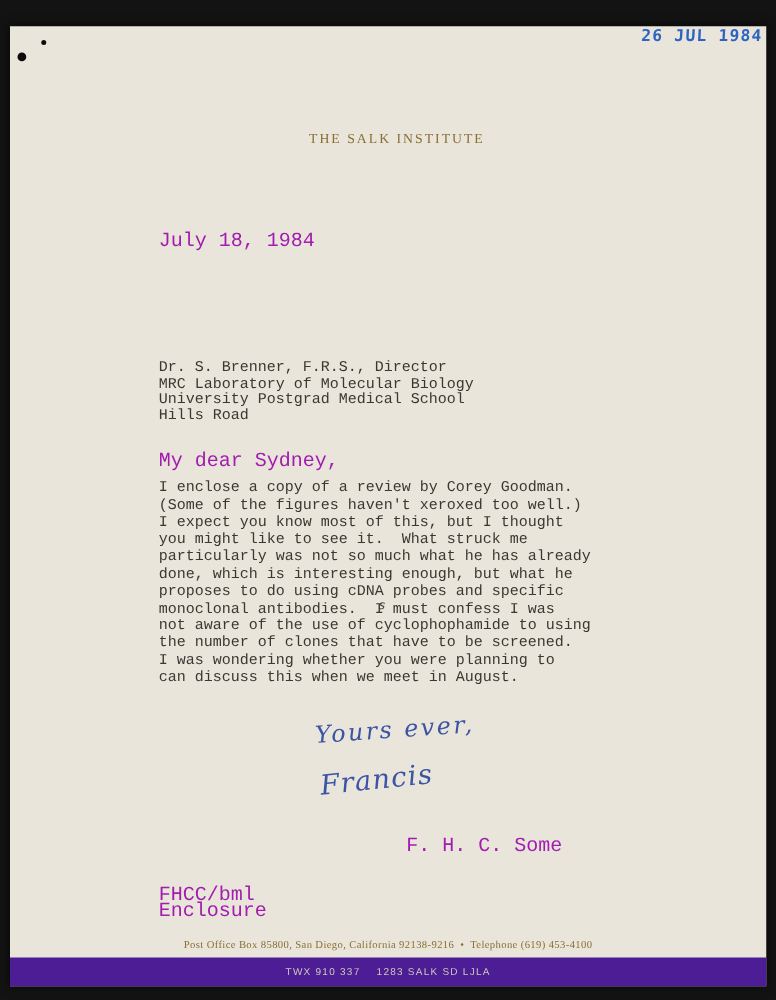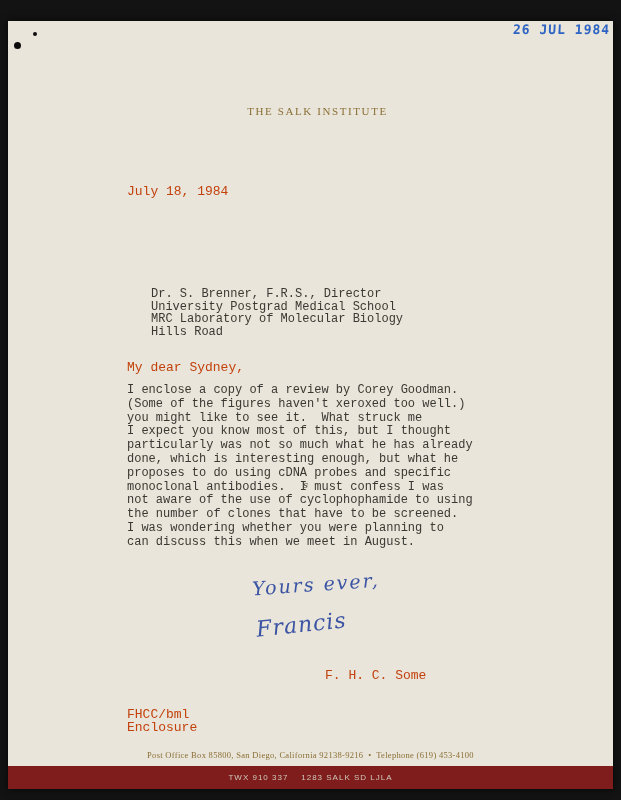--- a/index.html
+++ b/index.html
@@ -11,23 +11,23 @@
     background:#131313; overflow:hidden;
   }
 
   #paper {
     position:absolute; left:8px; top:21px; width:605px; height:768px;
     background:#e9e5da;
     box-shadow:0 0 8px rgba(0,0,0,.7);
   }
 
   .typed {
-    position:absolute; color:#c2410c;
+    position:absolute; color:#a21caf;
     font-family:"Liberation Mono", monospace;
-    font-size:13px; white-space:pre;
+    font-size:16px; white-space:pre;
   }
 
   .ink-dot { position:absolute; background:#0c0c0c; border-radius:50%; }
   #dot-large { left:6px; top:21px; width:7px; height:7px; }
   #dot-small { left:25px; top:11px; width:4px; height:4px; }
 
   #stamp {
     position:absolute; left:505px; top:1px; width:100px;
     color:#2d63c2; font-family:"DejaVu Sans Mono", monospace;
     font-weight:bold; font-size:13px; letter-spacing:1px; white-space:pre;
@@ -37,21 +37,21 @@
   #letterhead {
     position:absolute; left:0; top:84px; width:619px;
     text-align:center; color:#8a6f35;
     font-family:"Liberation Serif", serif;
     font-size:11px; letter-spacing:1.6px;
   }
 
   #date-line   { left:119px; top:163px; }
 
   #recipient   { position:absolute; left:119px; top:266px; }
-  #recipient .line { height:12.6px;margin-left:24px; }
+  #recipient .line { height:12.6px; }
   .line { color:#3a3833; font-family:"Liberation Mono", monospace; font-size:12px; white-space:pre; }
 
   #salutation  { left:119px; top:339px; }
 
   #body-text   { position:absolute; left:119px; top:362px; }
   #body-text .line { height:13.8px; }
 
   #correction {
     position:absolute; left:295px; top:458px;
     color:#46423a; font-size:10px;
@@ -71,21 +71,21 @@
 
   #footer-address {
     position:absolute; left:0; top:729px; width:605px;
     text-align:center; color:#8a6f35;
     font-family:"Liberation Serif", serif; font-size:8.5px;
     letter-spacing:.3px; white-space:pre;
   }
 
   #footer-strip {
     position:absolute; left:0; top:745px; width:605px; height:23px;
-    background:#7f1d1d; display:flex; align-items:center; justify-content:center;
+    background:#4c1d95; display:flex; align-items:center; justify-content:center;
   }
   #footer-twx {
     color:#cfc8ba; font-family:"Liberation Sans", sans-serif;
     font-size:8px; letter-spacing:1px; white-space:pre;
   }
 </style>
 </head>
 <body>
 
 <div id="scan">
@@ -95,32 +95,32 @@
     <div id="dot-small" class="ink-dot"></div>
 
     <div id="stamp">26 JUL 1984</div>
 
     <div id="letterhead">THE SALK INSTITUTE</div>
 
     <div id="date-line" class="typed">July 18, 1984</div>
 
     <div id="recipient">
         <div class="line">Dr. S. Brenner, F.R.S., Director</div>
+        <div class="line">MRC Laboratory of Molecular Biology</div>
         <div class="line">University Postgrad Medical School</div>
-        <div class="line">MRC Laboratory of Molecular Biology</div>
         <div class="line">Hills Road</div>
       </div>
 
     <div id="salutation" class="typed">My dear Sydney,</div>
 
     <div id="body-text">
         <div class="line">I enclose a copy of a review by Corey Goodman.</div>
         <div class="line">(Some of the figures haven't xeroxed too well.)</div>
+        <div class="line">I expect you know most of this, but I thought</div>
         <div class="line">you might like to see it.  What struck me</div>
-        <div class="line">I expect you know most of this, but I thought</div>
         <div class="line">particularly was not so much what he has already</div>
         <div class="line">done, which is interesting enough, but what he</div>
         <div class="line">proposes to do using cDNA probes and specific</div>
         <div class="line">monoclonal antibodies.  I must confess I was</div>
         <div class="line">not aware of the use of cyclophophamide to using</div>
         <div class="line">the number of clones that have to be screened.</div>
         <div class="line">I was wondering whether you were planning to</div>
         <div class="line">can discuss this when we meet in August.</div>
       </div>
 

